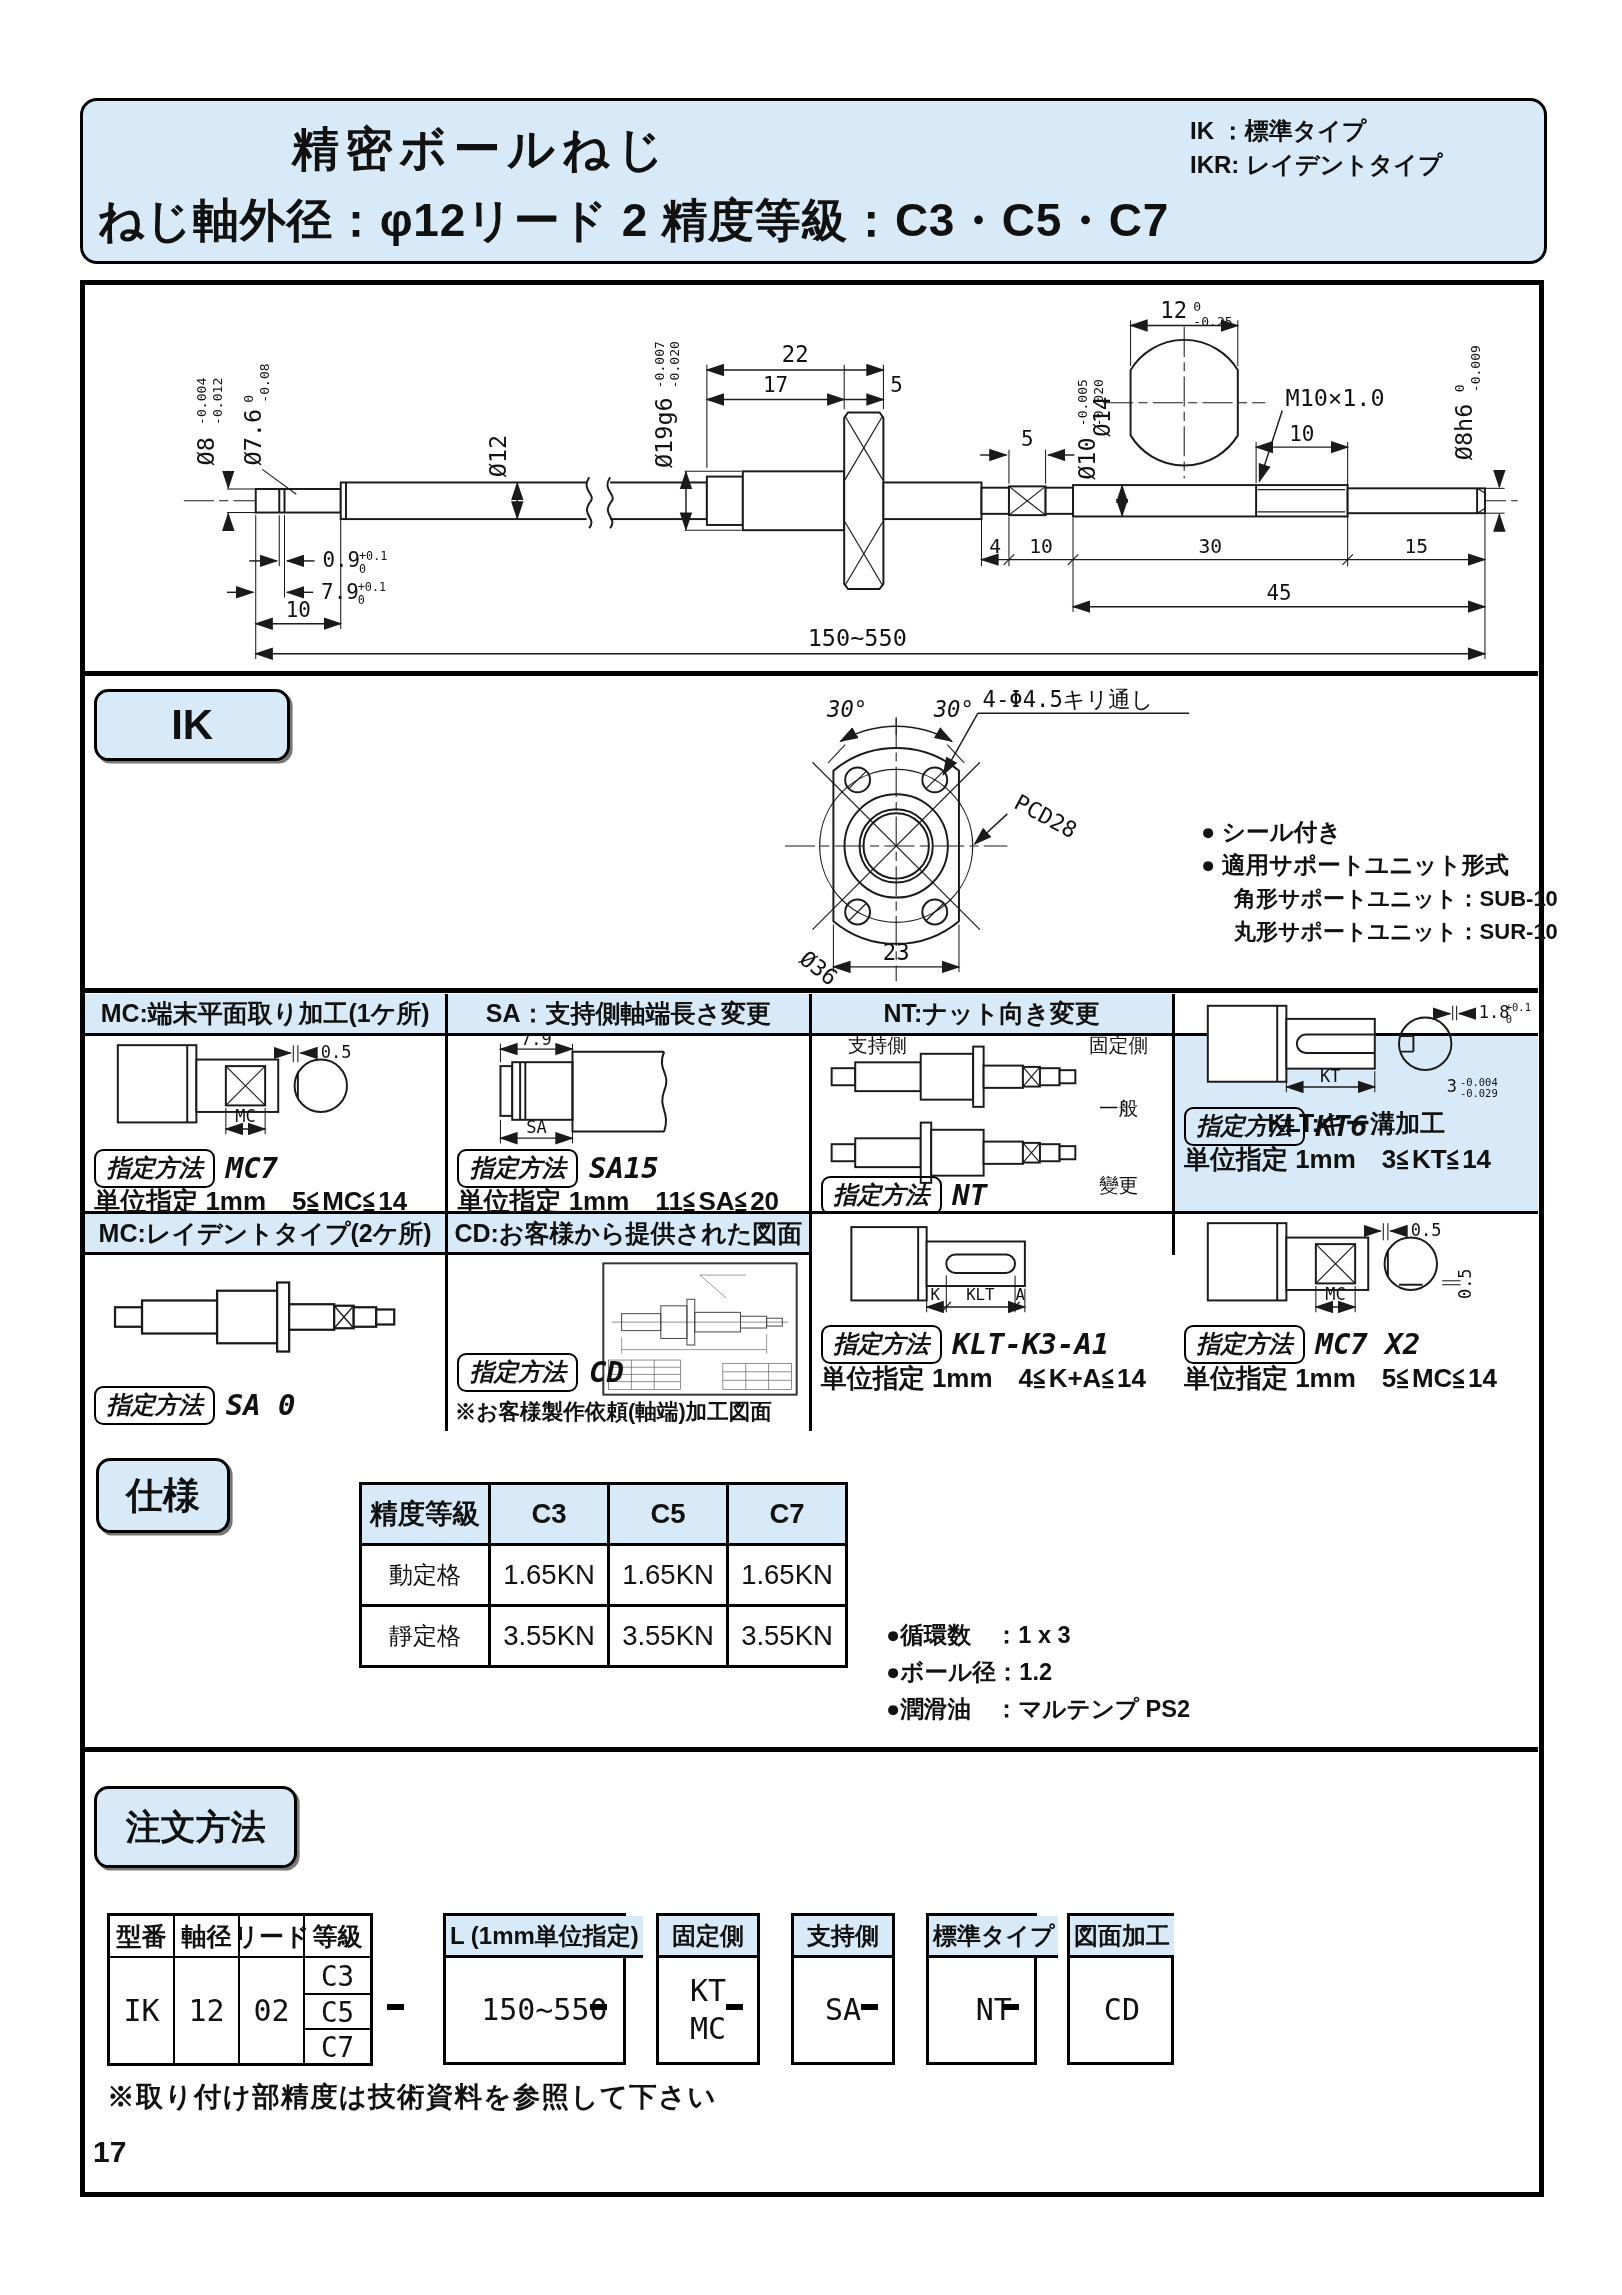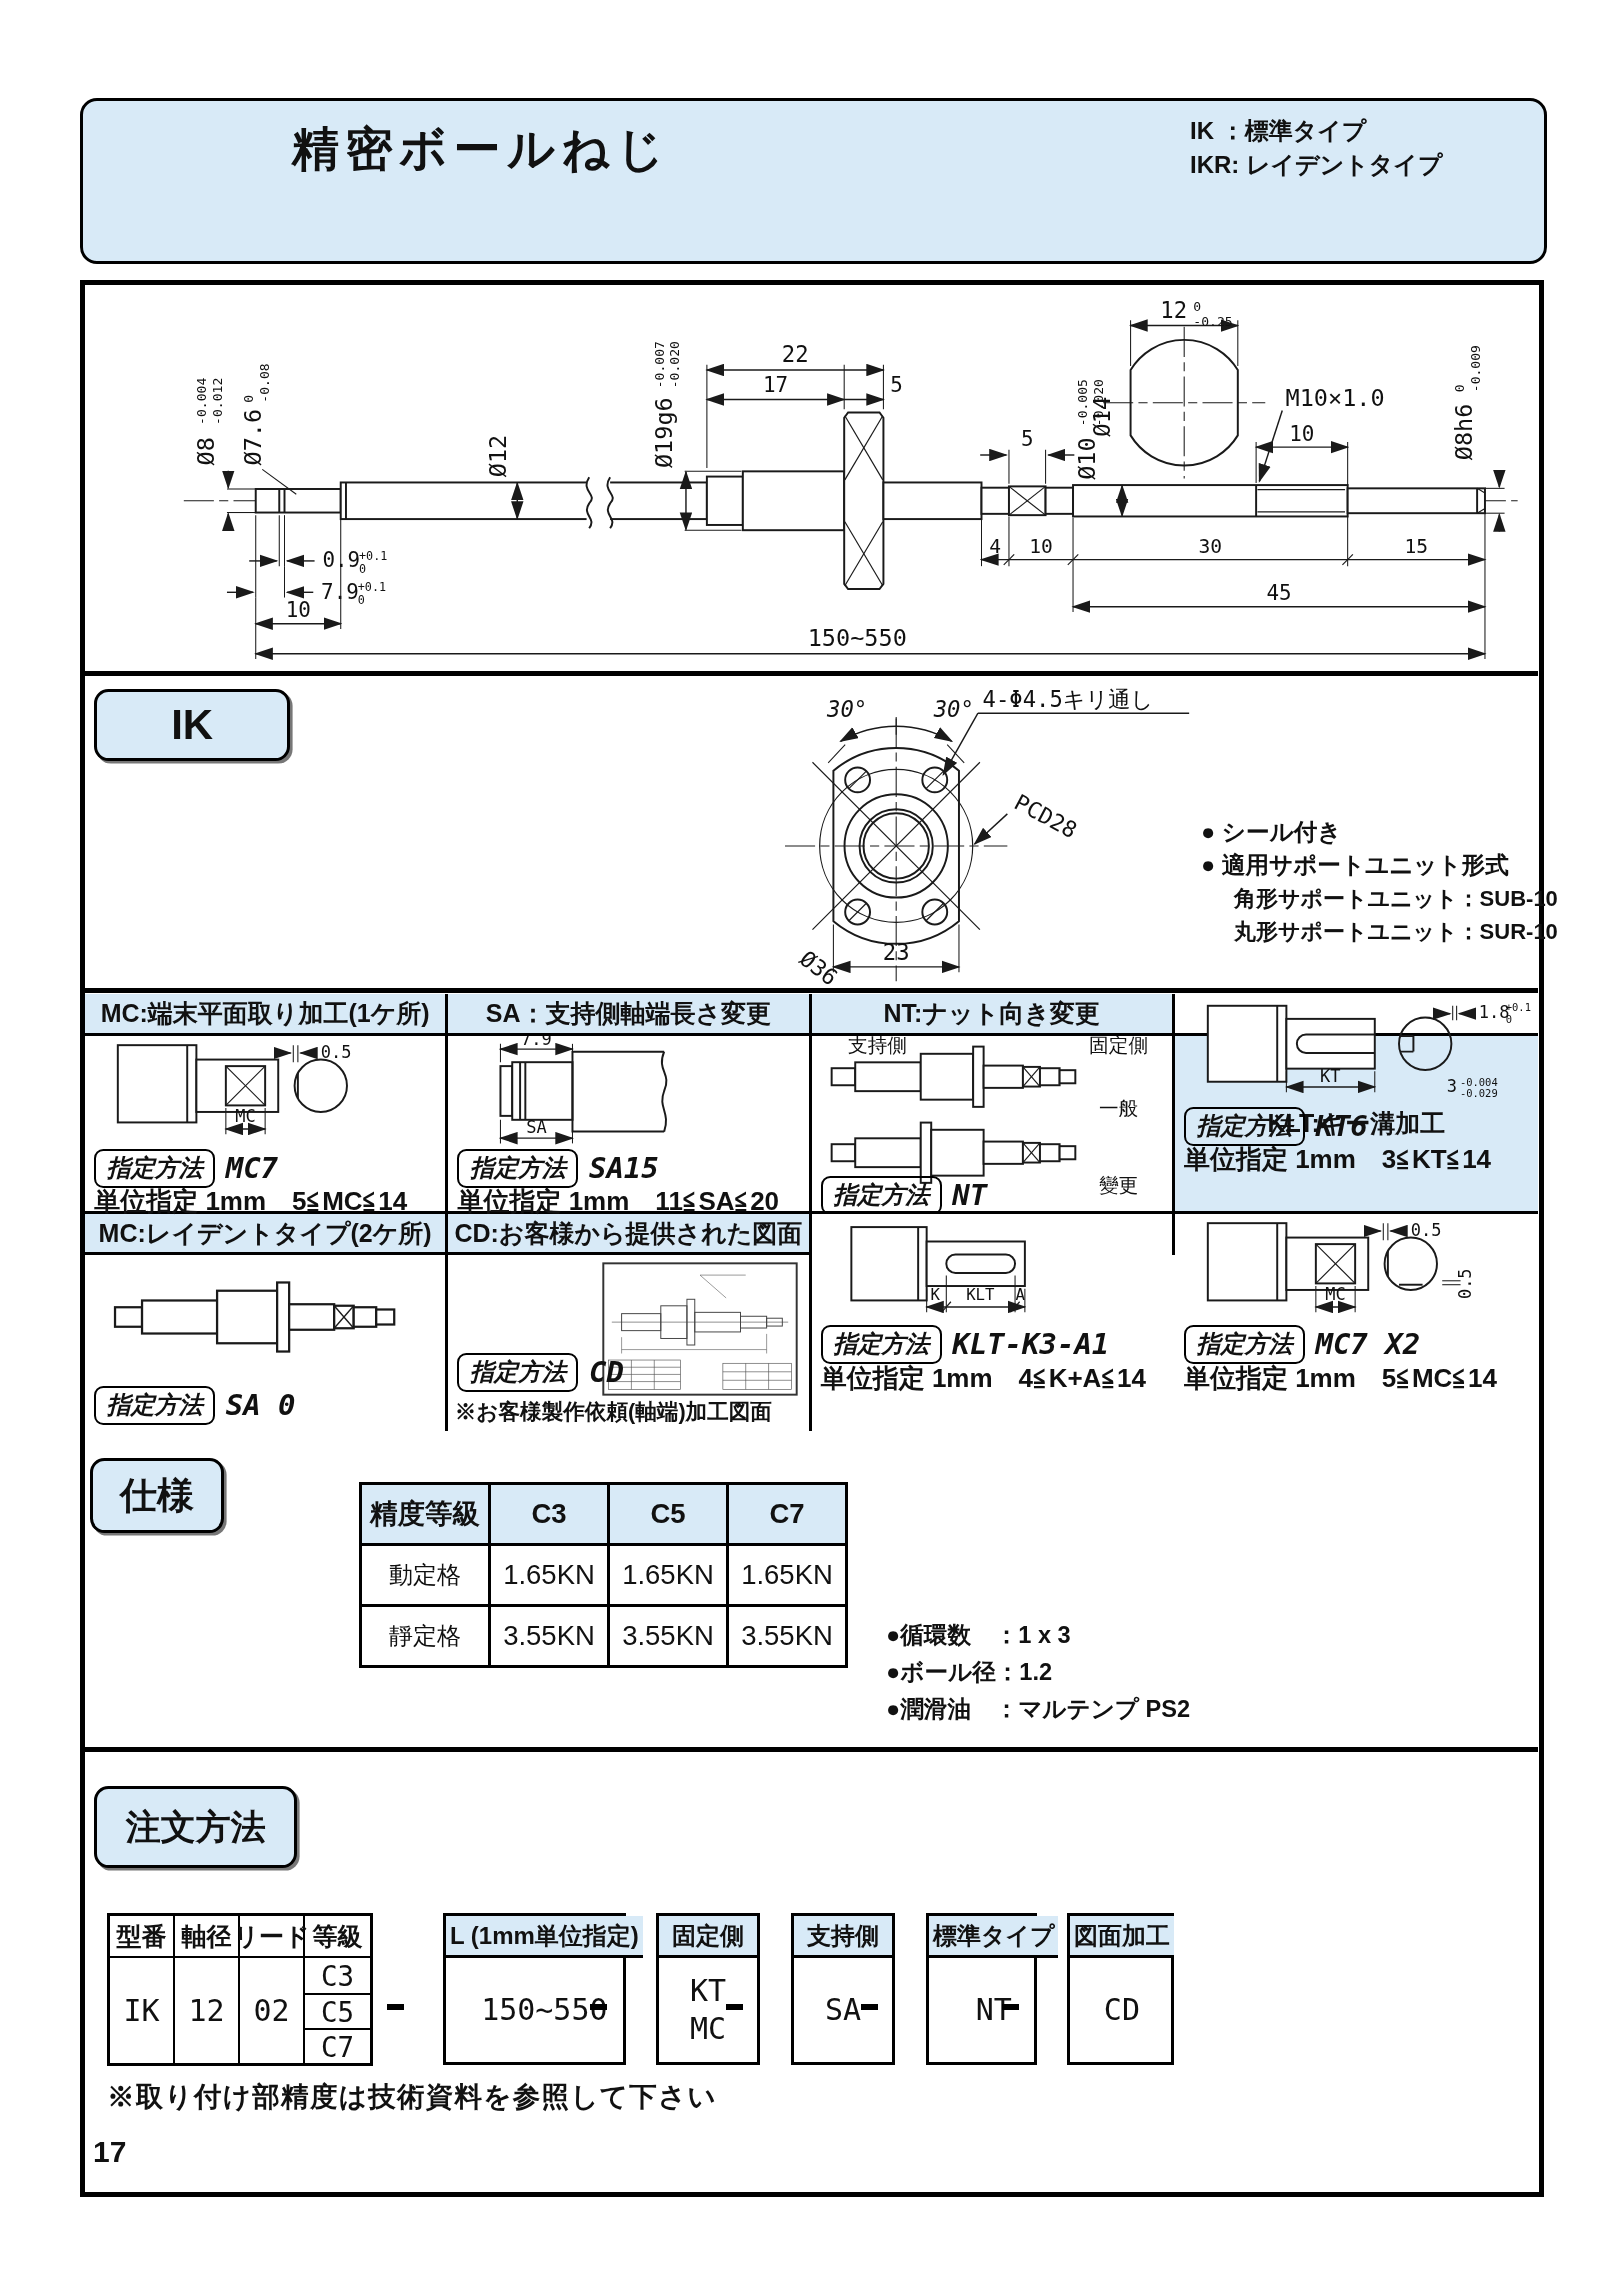--- a/index.html
+++ b/index.html
@@ -80,20 +80,21 @@
   .ik-notes .b{font-size:23.6px;}
   .ik-notes .ind{margin-left:33px;}
 </style>
 </head>
 <body>
 
 <div id="page" style="--accent:#d8eaf7;">
 
   <div class="header-box">
     <div class="hdr-title">精密ボールねじ</div>
+    <div class="hdr-sub">ねじ軸外径：φ12リード 2 精度等級：C3・C5・C7</div>
     <div class="hdr-note n1">IK ：標準タイプ</div>
     <div class="hdr-note n2">IKR: レイデントタイプ</div>
   </div>
 
   <div id="main-frame">
 
     <div class="sec sec-drawing">
       <svg viewBox="0 0 2220 598" width="1453" height="391">
         <defs>
           <marker id="ae" viewBox="0 0 12 8" refX="11" refY="4" markerWidth="13" markerHeight="9" orient="auto-start-reverse">
@@ -562,21 +563,21 @@
           <div class="method-row" style="top:98px;">
             <span class="method-box">指定方法</span>
             <span class="method-val">CD</span>
           </div>
           <div class="cd-note">※お客様製作依頼(軸端)加工図面</div>
         </div>
       </div>
     </div>
 
     <div class="sec sec-specs">
-      <div class="tag-box" style="position:absolute;left:5px;top:23px;width:134px;height:75px;font-size:37px;">
+      <div class="tag-box" style="position:absolute;left:11px;top:23px;width:134px;height:75px;font-size:37px;">
         <span>仕様</span>
       </div>
       <table class="spec-table">
         <tbody>
             <tr class="hd">
           <td class="c0">精度等級</td>
           <td class="c">C3</td>
           <td class="c">C5</td>
           <td class="c">C7</td>
         </tr>

